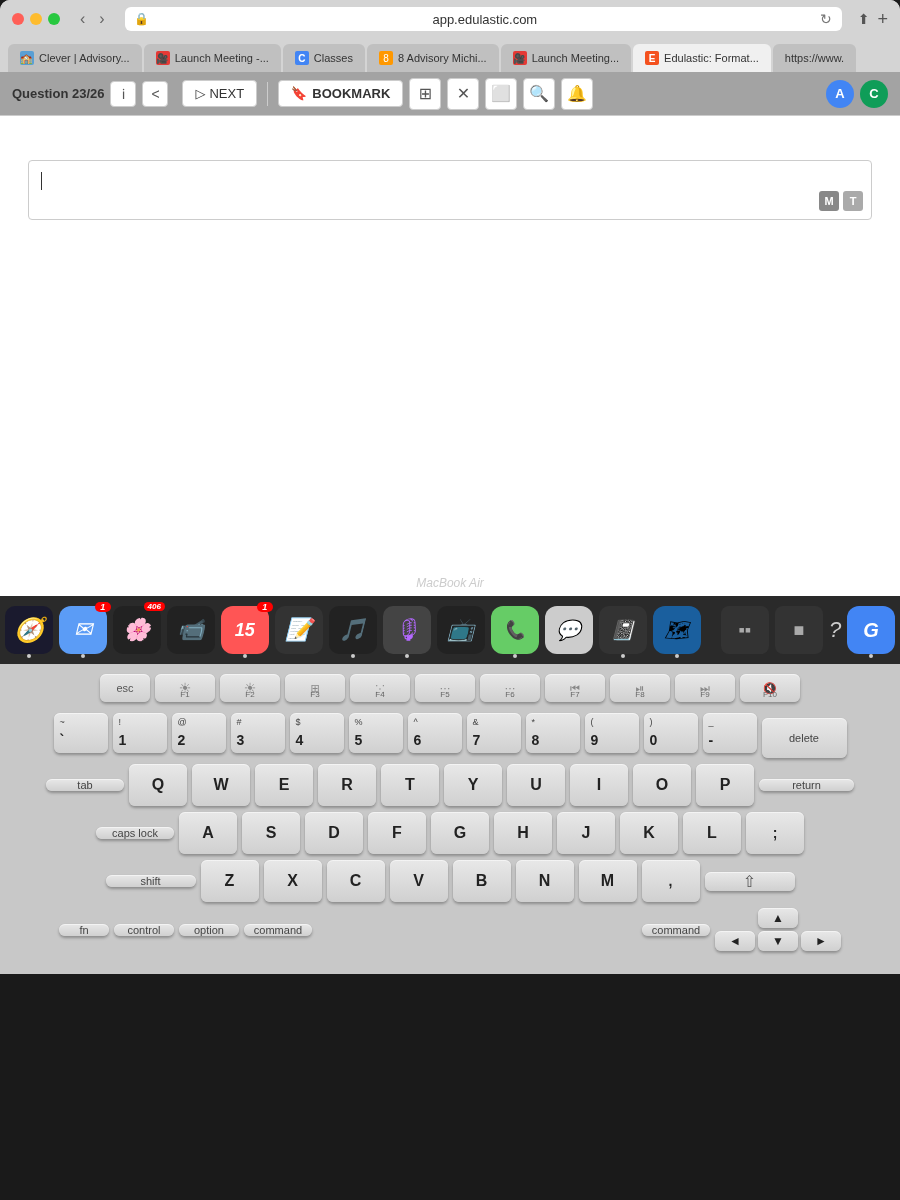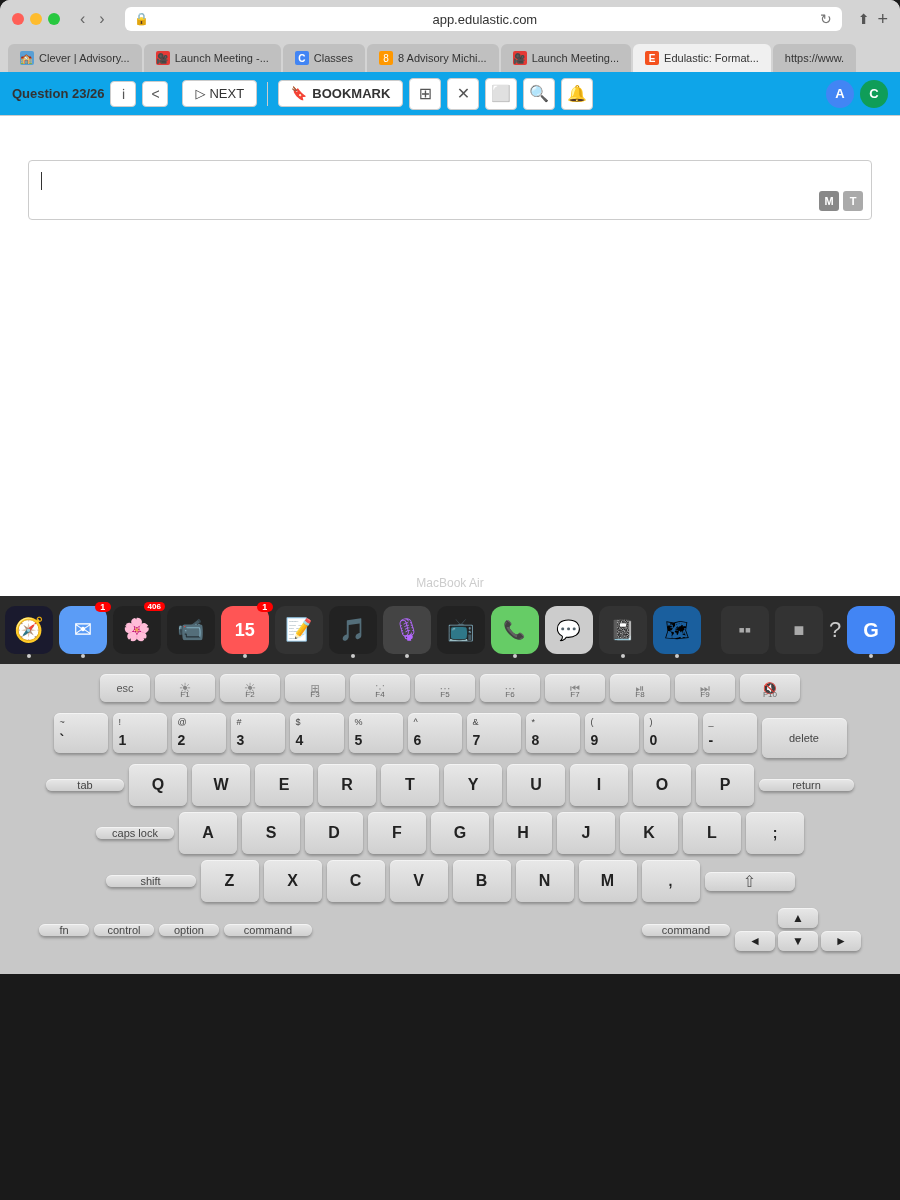--- a/index.html
+++ b/index.html
@@ -133,21 +133,21 @@
     }
 
     .tab-label {
       overflow: hidden;
       text-overflow: ellipsis;
       font-size: 11px;
     }
 
     
     .browser-toolbar {
-      background: #0ea5e9;
+      background: #a3a3a3;
       height: 44px;
       display: flex;
       align-items: center;
       padding: 0 12px;
       gap: 6px;
       border-bottom: 1px solid #ccc;
     }
 
     .question-nav {
       display: flex;
@@ -448,21 +448,21 @@
       font-size: 16px;
       font-weight: 600;
     }
 
     .key-space {
       width: 320px;
     }
 
     .key-shift-l { width: 90px; }
     .key-shift-r { width: 90px; }
-    .key-cmd { width: 88px; border-radius: 6px; }
+    .key-cmd { width: 68px; border-radius: 6px; }
     .key-opt { width: 60px; }
     .key-ctrl { width: 60px; }
     .key-fn-key { width: 50px; }
     .key-return { width: 95px; }
     .key-delete { width: 85px; margin-top: 10px; }
     .key-tab { width: 78px; }
     .key-caps { width: 78px; }
 
     .key-sub {
       font-size: 9px;
@@ -572,21 +572,21 @@
     <div class="answer-box">
       <div class="answer-box-cursor"></div>
       <div class="mt-badge">
         <div class="badge badge-m">M</div>
         <div class="badge badge-t">T</div>
       </div>
     </div>
   </div>
 </div>
 
-<div class="dock-area" style="position:relative;">
+<div class="dock-area" style="position:relative;font-style:italic;">
   <span class="dock-label">MacBook Air</span>
 
   <div class="dock-icon" style="background:#1a1a2e;">
     <span style="font-size:24px;color:#60b8ff;">🧭</span>
     <div class="dot"></div>
   </div>
   <div class="dock-icon" style="background:#5b9cf6;border-radius:12px;">
     <span style="font-size:22px;color:white;">✉</span>
     <div class="dot"></div>
     <div class="badge-count">1</div>

